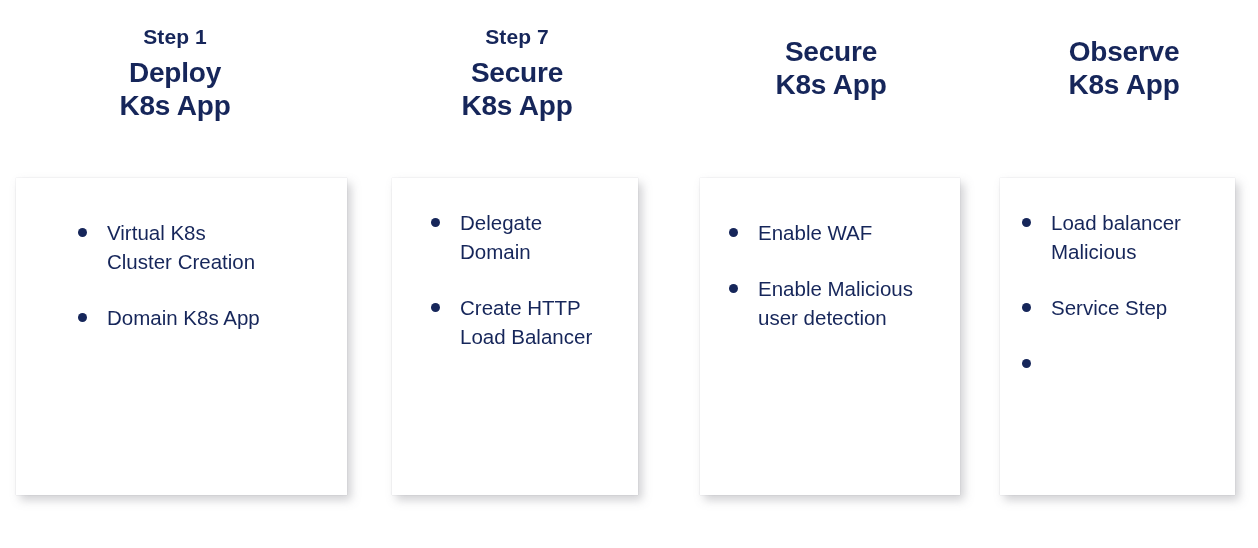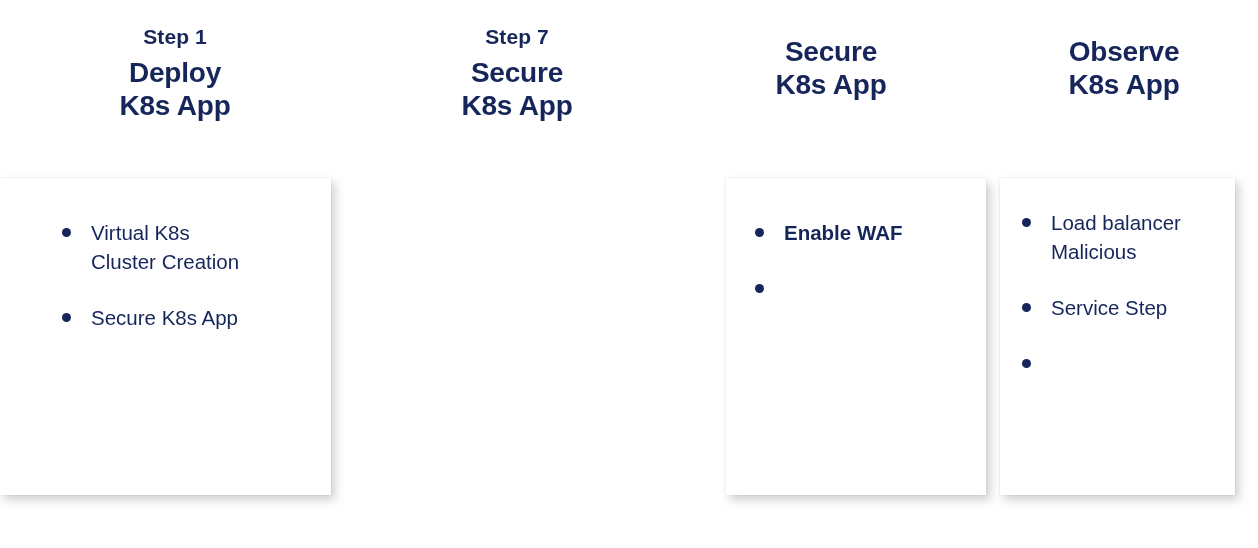--- a/index.html
+++ b/index.html
@@ -93,23 +93,23 @@
   .bullet-text .bline {
     display: block;
   }
 
   
   #col-1 { left: 0px;    width: 350px; }
   #col-2 { left: 372px;  width: 290px; }
   #col-3 { left: 686px;  width: 290px; }
   #col-4 { left: 990px;  width: 268px; }
 
-  #card-1 { left: 0px;    top: 178px; width: 331px; height: 317px; }
+  #card-1 { left: 16px;    top: 178px; width: 331px; height: 317px; }
   #card-2 { left: 392px;  top: 178px; width: 246px; height: 317px; }
-  #card-3 { left: 726px;  top: 178px; width: 260px; height: 317px; font-weight: bold; }
+  #card-3 { left: 700px;  top: 178px; width: 260px; height: 317px; }
   #card-4 { left: 1000px; top: 178px; width: 235px; height: 317px; }
 
   #list-1 { position: absolute; left: 58px; top: 40px; right: 14px; }
   #list-2 { position: absolute; left: 35px; top: 30px; right: 12px; }
   #list-3 { position: absolute; left: 25px; top: 40px; right: 10px; }
   #list-4 { position: absolute; left: 18px; top: 30px; right: 10px; }
 </style>
 </head>
 <body>
 
@@ -130,56 +130,78 @@
       <li class="bullet-item">
         <span class="bullet-dot"></span>
         <span class="bullet-text">
           <span class="bline">Virtual K8s</span>
           <span class="bline">Cluster Creation</span>
         </span>
       </li>
       <li class="bullet-item">
         <span class="bullet-dot"></span>
         <span class="bullet-text">
-          <span class="bline">Secure K8s App</span>
+          <span class="bline">Domain K8s App</span>
         </span>
       </li>
     </ul>
   </div>
 
   <div class="column" id="col-2">
     <div class="heading">
       <div class="step-label">Step 7</div>
       <div class="step-title">
         <span class="tline">Secure</span>
         <span class="tline">K8s App</span>
       </div>
     </div>
   </div>
 
+  <div class="card" id="card-2">
+    <ul class="bullets" id="list-2">
+      <li class="bullet-item">
+        <span class="bullet-dot"></span>
+        <span class="bullet-text">
+          <span class="bline">Delegate</span>
+          <span class="bline">Domain</span>
+        </span>
+      </li>
+      <li class="bullet-item">
+        <span class="bullet-dot"></span>
+        <span class="bullet-text">
+          <span class="bline">Create HTTP</span>
+          <span class="bline">Load Balancer</span>
+        </span>
+      </li>
+    </ul>
+  </div>
 
   <div class="column" id="col-3">
     <div class="heading">
       <div class="step-title">
         <span class="tline">Secure</span>
         <span class="tline">K8s App</span>
       </div>
     </div>
   </div>
 
   <div class="card" id="card-3">
     <ul class="bullets" id="list-3">
       <li class="bullet-item">
         <span class="bullet-dot"></span>
         <span class="bullet-text">
           <span class="bline">Enable WAF</span>
         </span>
       </li>
       <li class="bullet-item">
         <span class="bullet-dot"></span>
+        <span class="bullet-text">
+          <span class="bline">Enable Malicious</span>
+          <span class="bline">user detection</span>
+        </span>
       </li>
     </ul>
   </div>
 
   <div class="column" id="col-4">
     <div class="heading">
       <div class="step-title">
         <span class="tline">Observe</span>
         <span class="tline">K8s App</span>
       </div>

